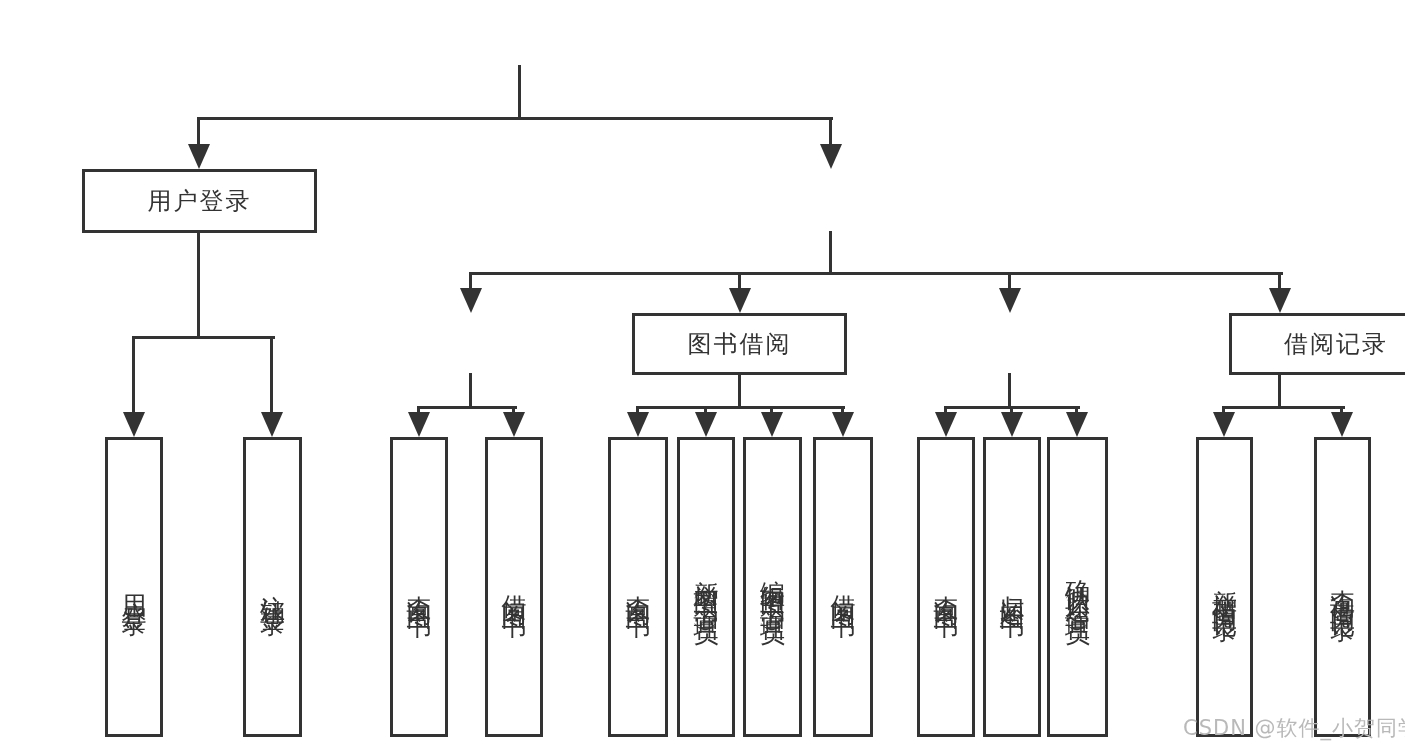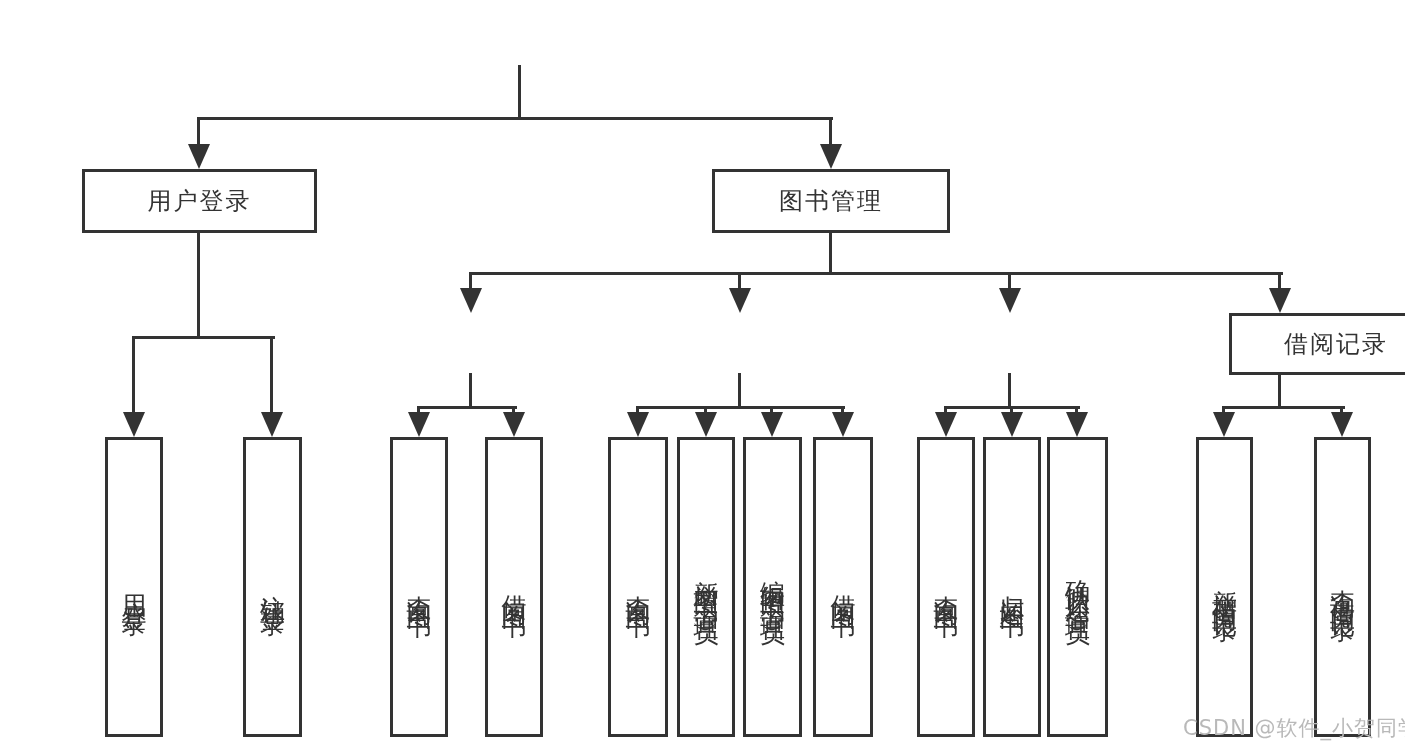--- a/index.html
+++ b/index.html
@@ -87,22 +87,22 @@
 
   <div class="vline" style="left:1278px;top:373px;height:35px"></div>
   <div class="hline" style="left:1222px;top:406px;width:123px"></div>
   <div class="vline" style="left:1222px;top:406px;height:9px"></div>
   <div class="vline" style="left:1340px;top:406px;height:9px"></div>
   <div class="arrow" style="left:1213px;top:412px"></div>
   <div class="arrow" style="left:1331px;top:412px"></div>
 
 
   <div class="box hlabel" style="left:82px;top:169px;width:235px;height:64px">用户登录</div>
-  <div class="box hlabel" style="left:712px;top:169px;width:238px;height:64px">图书管理</div>
 
+  <div class="box hlabel" style="left:632px;top:313px;width:215px;height:62px">图书借阅</div>
   <div class="box hlabel" style="left:1229px;top:313px;width:214px;height:62px">借阅记录</div>
 
   <div class="box vbox" style="left:105px;top:437px;width:58px;height:300px">
       <span>用户登录</span>
     </div>
   <div class="box vbox" style="left:243px;top:437px;width:59px;height:300px">
       <span>注销登录</span>
     </div>
 
   <div class="box vbox" style="left:390px;top:437px;width:58px;height:300px">

